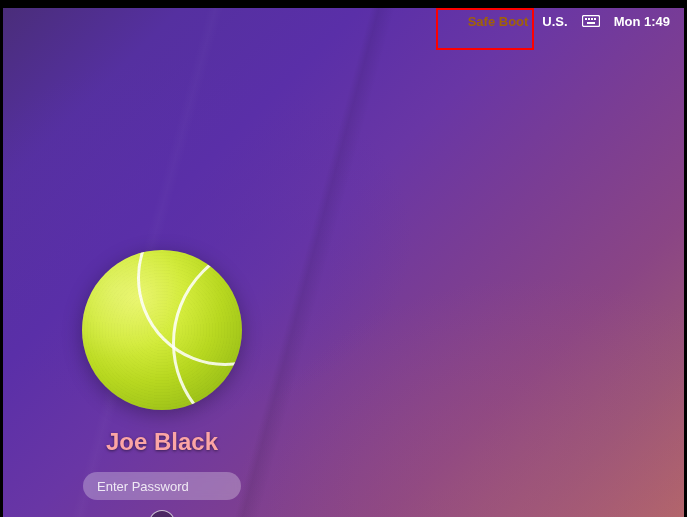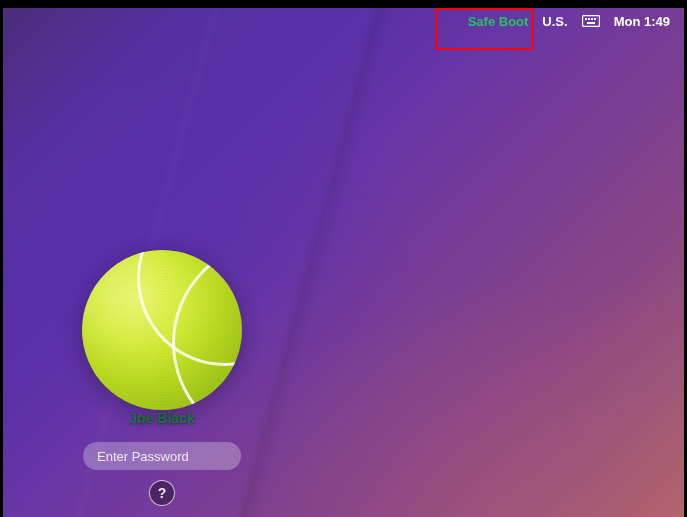--- a/index.html
+++ b/index.html
@@ -66,21 +66,21 @@
       display: flex;
       align-items: center;
       gap: 14px;
       padding: 0 14px;
       font-size: 13px;
       font-weight: 600;
       color: #fff;
       z-index: 10;
     }
     .safe-boot {
-      color: #22c55e;
+      color: #a16207;
       font-weight: 700;
     }
     .highlight-box {
       position: absolute;
       top: 8px;
       left: 436px;
       width: 98px;
       height: 42px;
       border: 2px solid #ff0000;
       z-index: 20;
@@ -133,22 +133,23 @@
     }
     .avatar-texture {
       position: absolute;
       inset: 0;
       border-radius: 50%;
       background-image: 
         radial-gradient(circle at 20% 25%, rgba(255,255,255,0.15) 0%, transparent 40%),
         repeating-radial-gradient(circle at 50% 50%, transparent 0px, transparent 2px, rgba(0,0,0,0.02) 3px);
     }
     .username {
-      color: #15803d;
-      font-size: 14px;
+      margin-top: 18px;
+      color: #fca5a5;
+      font-size: 24px;
       font-weight: 600;
       text-shadow: 0 1px 3px rgba(0,0,0,0.5);
     }
     .password-row {
       margin-top: 16px;
       display: flex;
       align-items: center;
       gap: 10px;
       flex-direction: column;
     }

